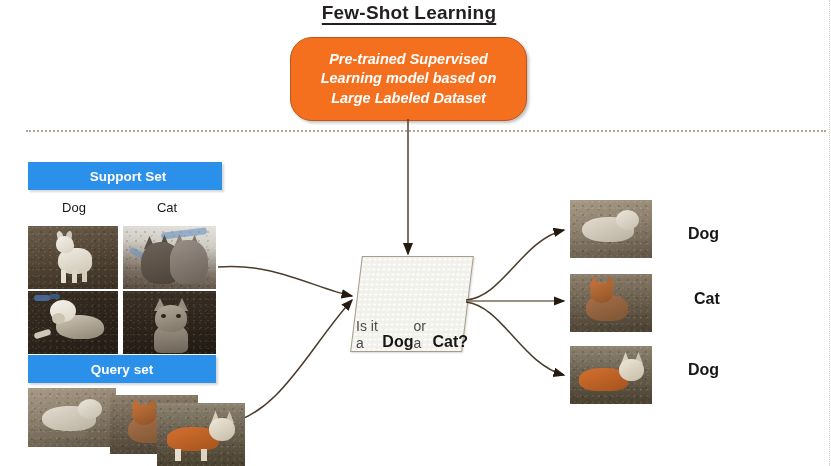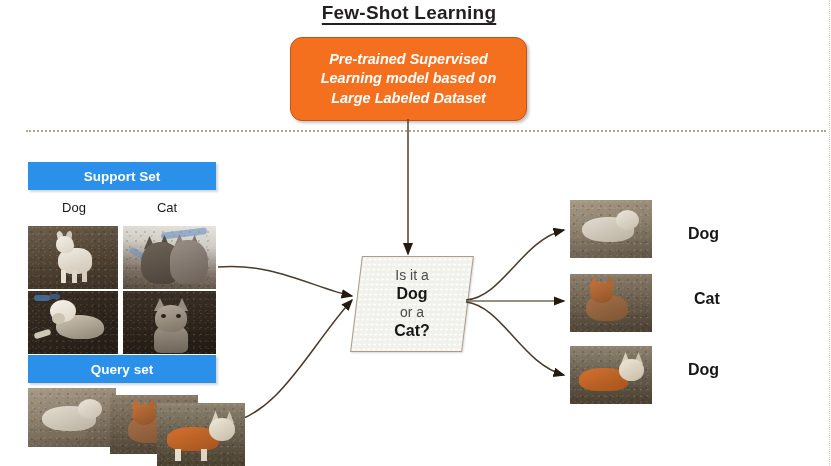--- a/index.html
+++ b/index.html
@@ -19,21 +19,21 @@
     text-decoration:underline;
     text-underline-offset:4px;
     text-decoration-thickness:2px;
   }
 
   
   #model-box{
     position:absolute;left:286px;top:37px;width:235px;height:82px;
     background:#f4701f;
     border:1.6px solid #c0551a;
-    border-radius:12px;
+    border-radius:22px;
     box-shadow:2px 2px 3px rgba(120,120,120,.45);
     display:flex;align-items:center;justify-content:center;
   }
   #model-box .txt{
     color:#ffffff;font-weight:bold;font-style:italic;
     font-size:14.5px;line-height:1.32;text-align:center;
     padding:0 8px;
   }
 
   
@@ -50,21 +50,21 @@
     border-top:2px dotted #b3a595;
   }
 
   
   .blue-bar{
     position:absolute;background:#2b90ea;
     color:#ffffff;font-weight:bold;font-size:13.5px;
     display:flex;align-items:center;justify-content:center;
     box-shadow:2px 2px 2px rgba(140,140,140,.35);
   }
-  #support-bar{left:24px;top:162px;width:188px;height:28px;}
+  #support-bar{left:24px;top:162px;width:188px;height:28px;padding-left:6px;}
   #query-bar{left:24px;top:355px;width:188px;height:28px;justify-content:center;}
 
   
   .cls-label{
     position:absolute;font-size:13px;color:#1a1a1a;text-align:center;width:70px;
   }
   #label-dog{left:35px;top:200px;}
   #label-cat{left:128px;top:200px;}
 
   
@@ -217,22 +217,22 @@
   #decision .shape{
     position:absolute;inset:0;
     background:#f1f1ec;
     background-image:radial-gradient(circle at 50% 50%, rgba(255,255,255,.9) 0 1.1px, transparent 1.2px);
     background-size:5px 5px;
     border:1.5px solid #a89c8c;
     transform:skewX(-7deg);
     box-shadow:1px 1px 2px rgba(150,150,150,.35);
   }
   #decision .txt{
-    position:absolute;inset:0;display:flex;flex-direction:column;
-    align-items:center;justify-content:center;
+    position:absolute;inset:0;display:flex;flex-direction:row;
+    align-items:flex-end;justify-content:center;
     font-size:14px;line-height:1.22;color:#4a4a4a;
   }
   #decision .txt .b{font-weight:bold;color:#161616;font-size:16px;}
 
   
   .out-label{
     position:absolute;font-size:16px;font-weight:bold;color:#161616;width:80px;
   }
   #out1{left:684px;top:225px;}
   #out2{left:690px;top:290px;}

